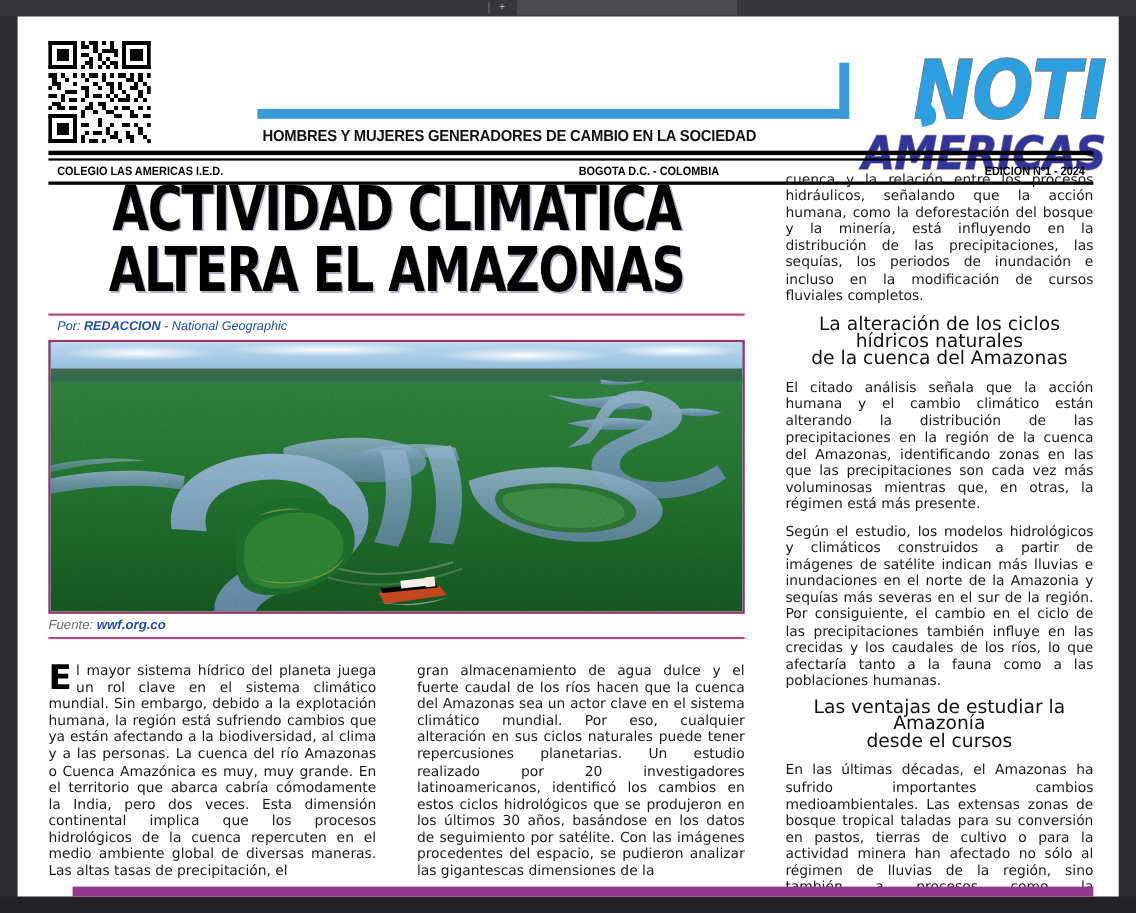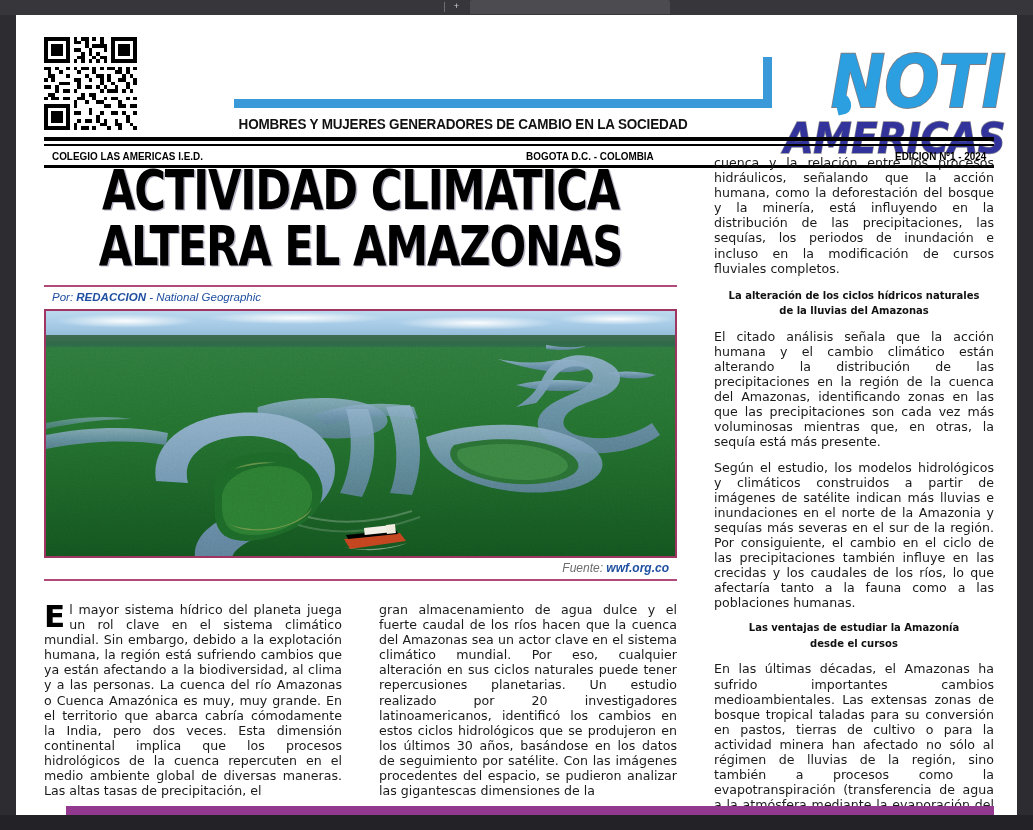--- a/index.html
+++ b/index.html
@@ -247,21 +247,20 @@
     width: 633px;
     height: 249px;
     border: 2px solid #a03562;
     background: #8fc0e8;
     overflow: hidden;
     position: relative;
   }
   #photo-frame svg { display: block; }
 
   #caption {
-    text-align: right;
     padding: 3px 8px 4px 0;
     font-size: 12px;
     font-style: italic;
     color: #6b6b6b;
     white-space: nowrap;
   }
   #caption .url {
     color: #1f4fa0;
     font-weight: bold;
     font-style: italic;
@@ -293,22 +292,22 @@
     font-family: "DejaVu Sans", sans-serif;
     font-weight: bold;
     font-size: 31px;
     line-height: 26px;
     padding: 1px 4px 0 0;
     color: #000;
   }
 
   .subhead {
     text-align: center;
-    font-weight: bold;
-    font-size: 10px;
+    font-weight: normal;
+    font-size: 17px;
     line-height: 15.5px;
     color: #111;
     margin: 12px 0 10px 0;
   }
   .subhead.spaced { margin-top: 6px; }
 
   
   #bottom-bar {
     position: absolute;
     left: 50px; top: 791px;
@@ -649,24 +648,24 @@
 
     <div id="col2" class="col">
       <p>gran almacenamiento de agua dulce y el fuerte caudal de los ríos hacen que la cuenca del Amazonas sea un actor clave en el sistema climático mundial. Por eso, cualquier alteración en sus ciclos naturales puede tener repercusiones planetarias. Un estudio realizado por 20 investigadores latinoamericanos, identificó los cambios en estos ciclos hidrológicos que se produjeron en los últimos 30 años, basándose en los datos de seguimiento por satélite. Con las imágenes procedentes del espacio, se pudieron analizar las gigantescas dimensiones de la</p>
     </div>
 
     <div id="col3" class="col">
       <p>cuenca y la relación entre los procesos hidráulicos, señalando que la acción humana, como la deforestación del bosque y la minería, está influyendo en la distribución de las precipitaciones, las sequías, los periodos de inundación e incluso en la modificación de cursos fluviales completos.</p>
 
       <div class="subhead">
         <div>La alteración de los ciclos hídricos naturales</div>
-        <div>de la lluvias del Amazonas</div>
+        <div>de la cuenca del Amazonas</div>
       </div>
 
-      <p>El citado análisis señala que la acción humana y el cambio climático están alterando la distribución de las precipitaciones en la región de la cuenca del Amazonas, identificando zonas en las que las precipitaciones son cada vez más voluminosas mientras que, en otras, la sequía está más presente.</p>
+      <p>El citado análisis señala que la acción humana y el cambio climático están alterando la distribución de las precipitaciones en la región de la cuenca del Amazonas, identificando zonas en las que las precipitaciones son cada vez más voluminosas mientras que, en otras, la régimen está más presente.</p>
       <p>Según el estudio, los modelos hidrológicos y climáticos construidos a partir de imágenes de satélite indican más lluvias e inundaciones en el norte de la Amazonia y sequías más severas en el sur de la región. Por consiguiente, el cambio en el ciclo de las precipitaciones también influye en las crecidas y los caudales de los ríos, lo que afectaría tanto a la fauna como a las poblaciones humanas.</p>
 
       <div class="subhead spaced">
         <div>Las ventajas de estudiar la Amazonía</div>
         <div>desde el cursos</div>
       </div>
 
       <p><span>En las últimas décadas, el Amazonas ha sufrido importantes cambios medioambientales. Las extensas zonas de bosque tropical taladas para su conversión en pastos, tierras de cultivo o para la actividad minera han afectado no sólo al régimen de lluvias de la región, sino también a procesos como la evapotranspiración (transferencia de agua a la atmósfera mediante la evaporación del agua del suelo y la transpiración de las plantas), el transporte de sedimentos, el caudal y el color de los ríos.</span></p>
     </div>
   </div>

